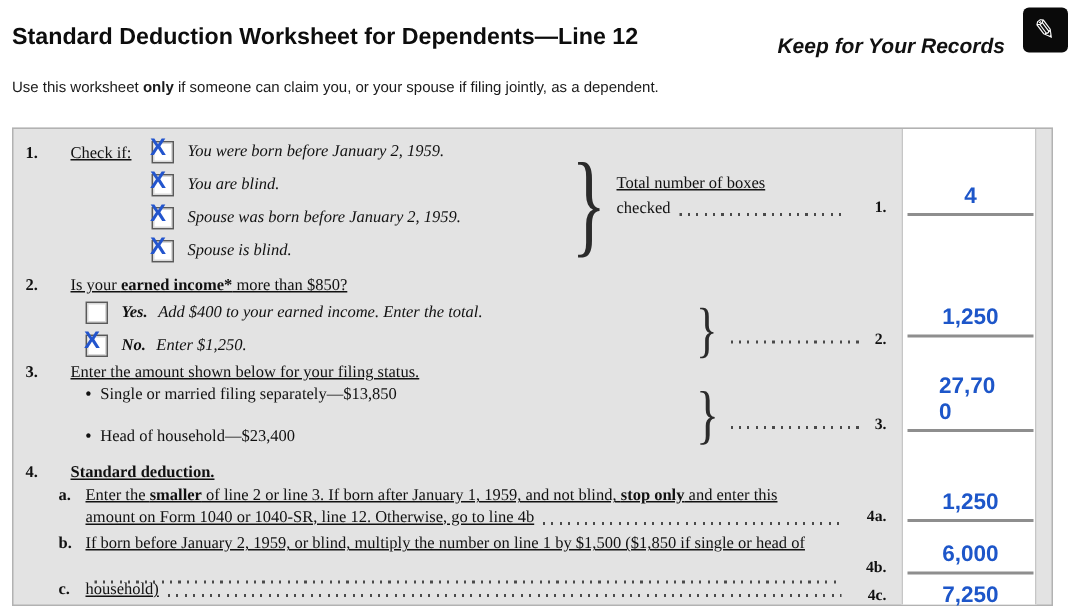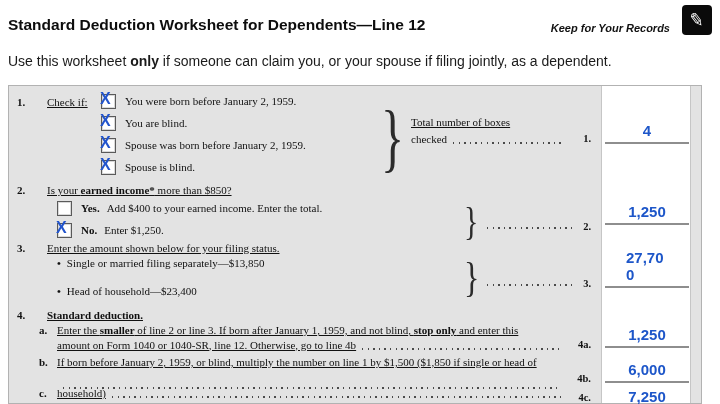--- a/index.html
+++ b/index.html
@@ -4,41 +4,41 @@
 <style>
   html,body{margin:0;padding:0;}
   body{width:720px;height:404px;background:#ffffff;overflow:hidden;position:relative;
        font-family:"Liberation Serif","DejaVu Serif",serif;color:#111;}
   .abs{position:absolute;}
   .b{font-weight:bold;}
   
   .title{position:absolute;left:8px;top:16px;font-family:"Liberation Sans",sans-serif;
          font-weight:bold;font-size:15.5px;color:#0d0d0d;white-space:nowrap;}
   .keep{position:absolute;right:50px;top:22px;font-family:"Liberation Sans",sans-serif;
-        font-style:italic;font-weight:bold;font-size:11px;color:#111;white-space:nowrap;}
+        font-style:italic;font-weight:bold;font-size:14px;color:#111;white-space:nowrap;}
   .pencil{position:absolute;left:682px;top:5px;width:30px;height:30px;background:#0a0a0a;
           border-radius:4px;display:flex;align-items:center;justify-content:center;}
   .pencil span{color:#fff;font-size:18px;line-height:1;transform:rotate(8deg);}
   .intro{position:absolute;left:8px;top:53px;font-family:"Liberation Sans",sans-serif;
-         font-size:14px;color:#1a1a1a;white-space:nowrap;}
+         font-size:10px;color:#1a1a1a;white-space:nowrap;}
   
   .sheet{position:absolute;left:8px;top:85px;width:694px;height:319px;background:#e3e3e3;
          border:1px solid #b2b2b2;box-sizing:border-box;font-size:11px;line-height:13px;}
   .anscol{position:absolute;left:592px;top:0;width:90px;height:100%;background:#ffffff;
           border-left:1px solid #c6c6c6;border-right:1px solid #c6c6c6;box-sizing:border-box;}
   .num{position:absolute;left:8px;width:22px;font-weight:bold;}
   .letter{position:absolute;left:30px;width:16px;font-weight:bold;}
   .txt{white-space:nowrap;text-decoration:underline;}
   
   .cbrow{position:absolute;left:92px;display:flex;align-items:flex-start;}
   .cb{width:13px;height:13px;background:#fff;border:1px solid #5a5a5a;display:inline-block;
       position:relative;flex:0 0 auto;box-shadow:inset 0 0 0 1px #d9d9d9;}
   .cb .x{position:absolute;left:-2px;top:-4px;font-family:"Liberation Sans",sans-serif;
          font-weight:bold;font-size:16px;color:#2355cd;line-height:1;}
-  .cblabel{margin-left:9px;white-space:nowrap;padding-top:1px;}
+  .cblabel{margin-left:9px;white-space:nowrap;padding-top:1px;font-style:italic;}
   .optbold{font-weight:bold;margin-right:7px;}
   
   .brace{position:absolute;display:flex;align-items:center;justify-content:center;
          color:#2b2b2b;font-family:"Liberation Serif",serif;font-weight:normal;}
   .brace1{left:372px;top:6px;height:88px;font-size:48px;transform:scaleY(1.6);}
   .brace2{left:455px;top:112px;height:44px;font-size:30px;transform:scaleY(1.35);}
   .brace3{left:455px;top:166px;height:48px;font-size:32px;transform:scaleY(1.35);}
   
   .dots{height:2px;background-image:repeating-linear-gradient(to right,#4a4a4a 0,#4a4a4a 1.4px,transparent 1.4px,transparent 5.6px);}
   .flexline{display:flex;align-items:flex-start;}

